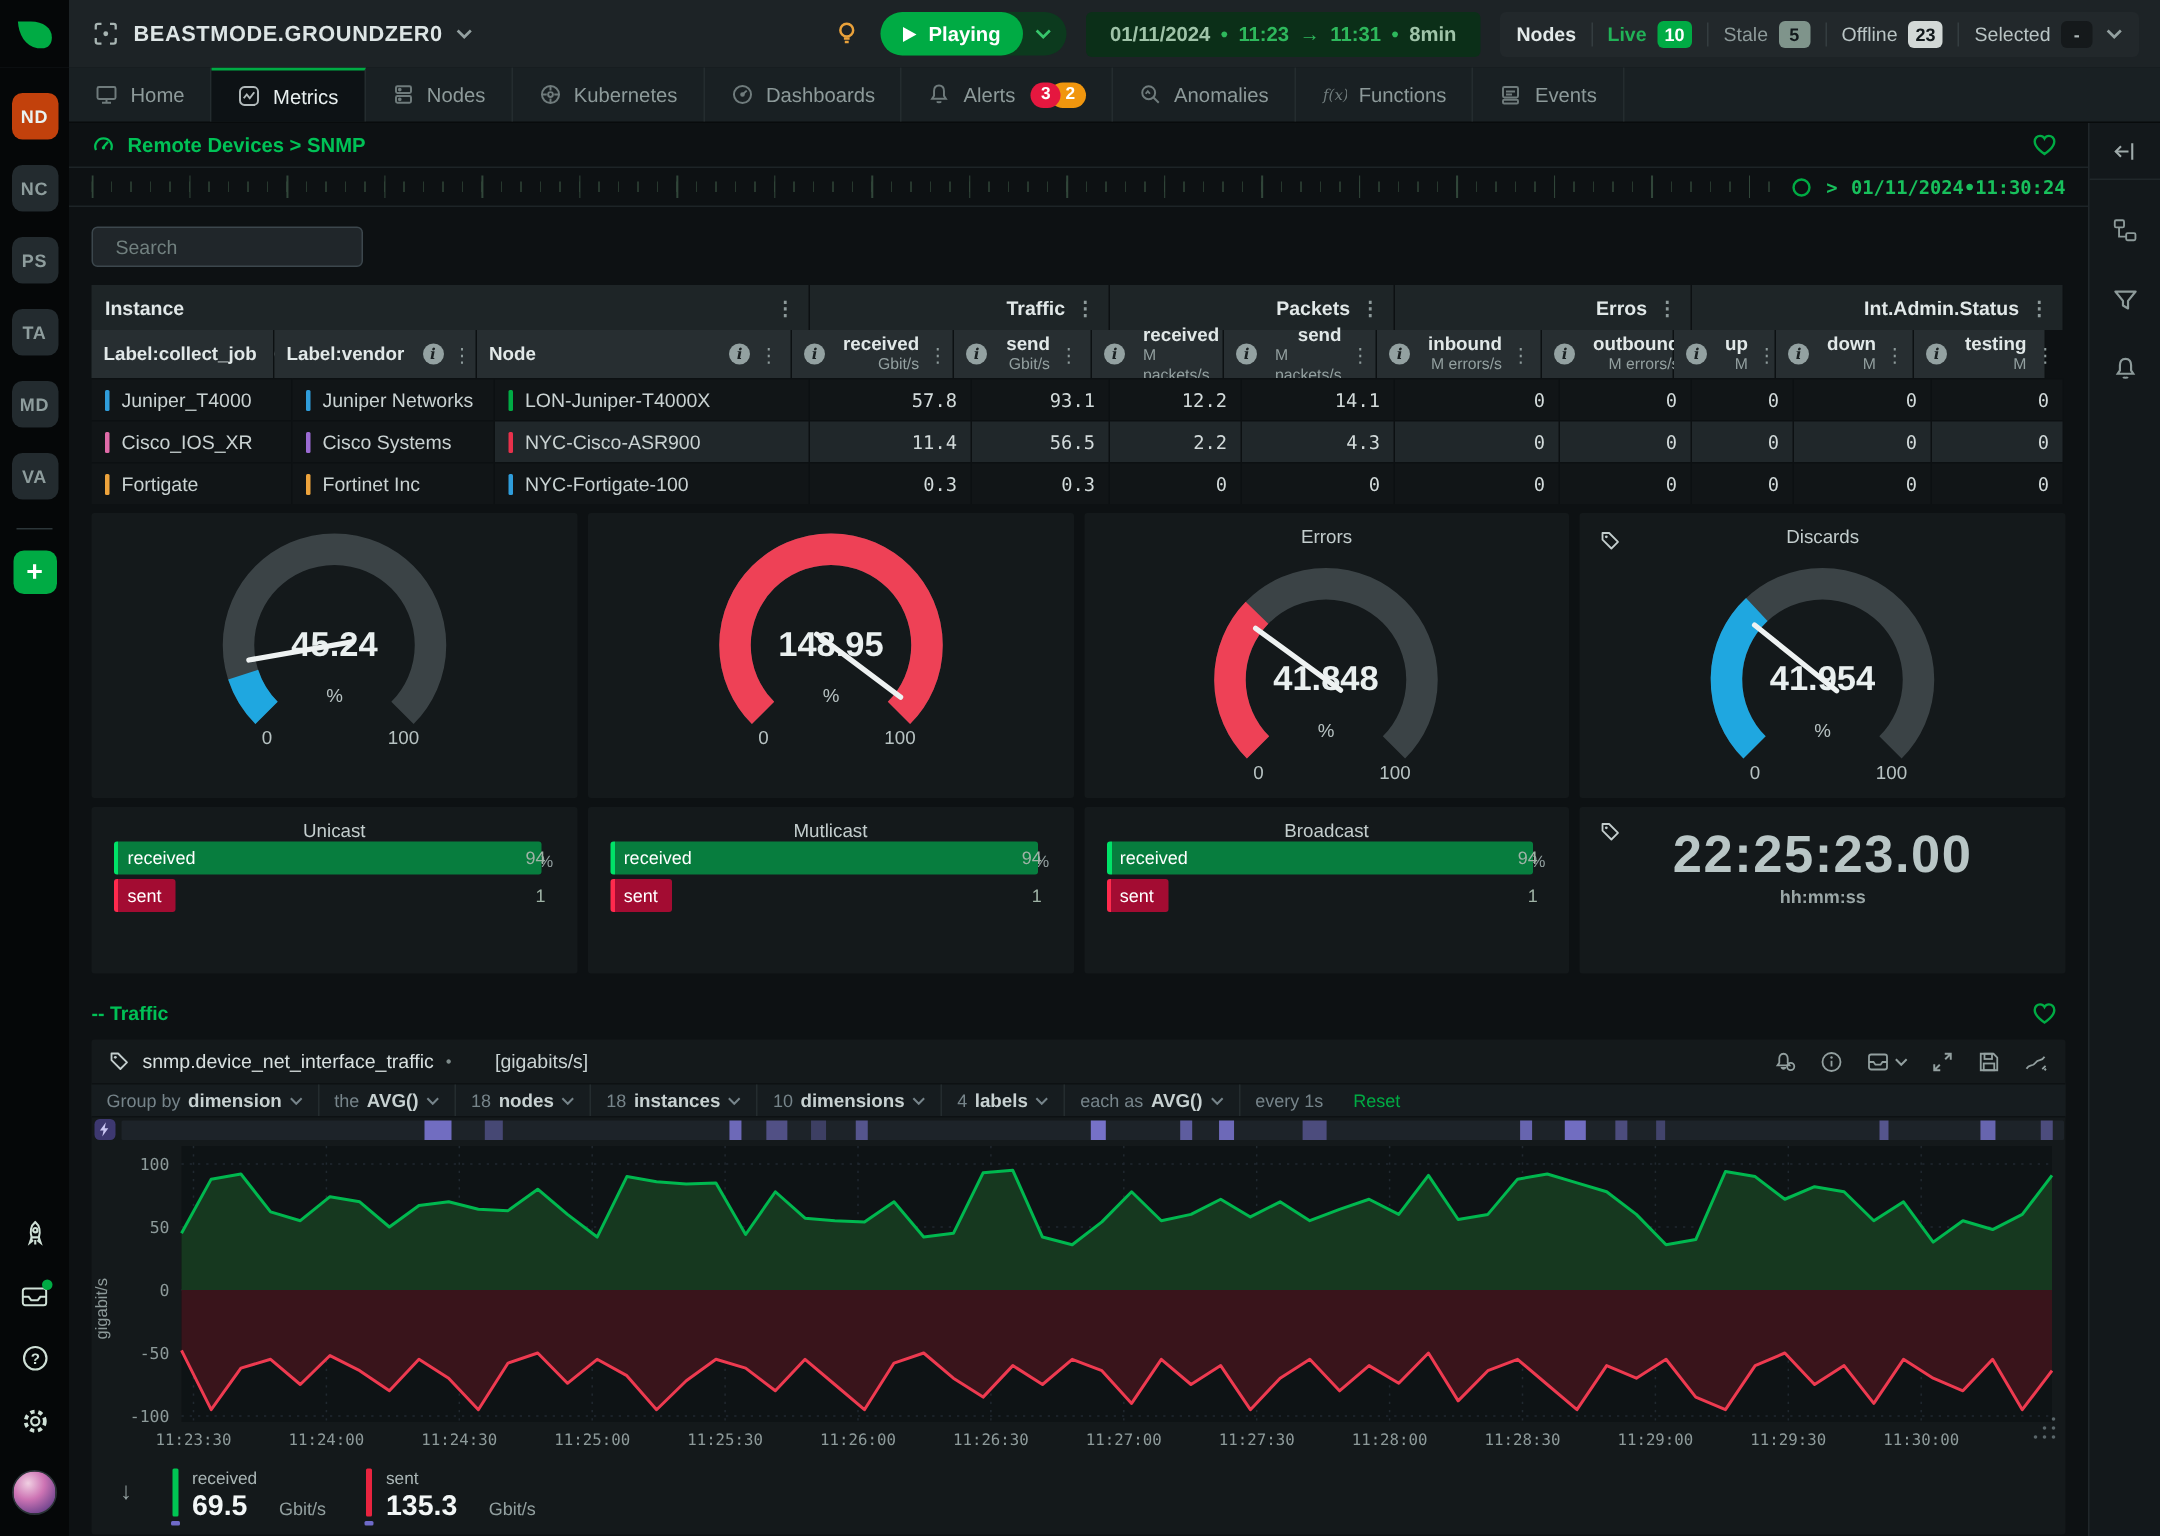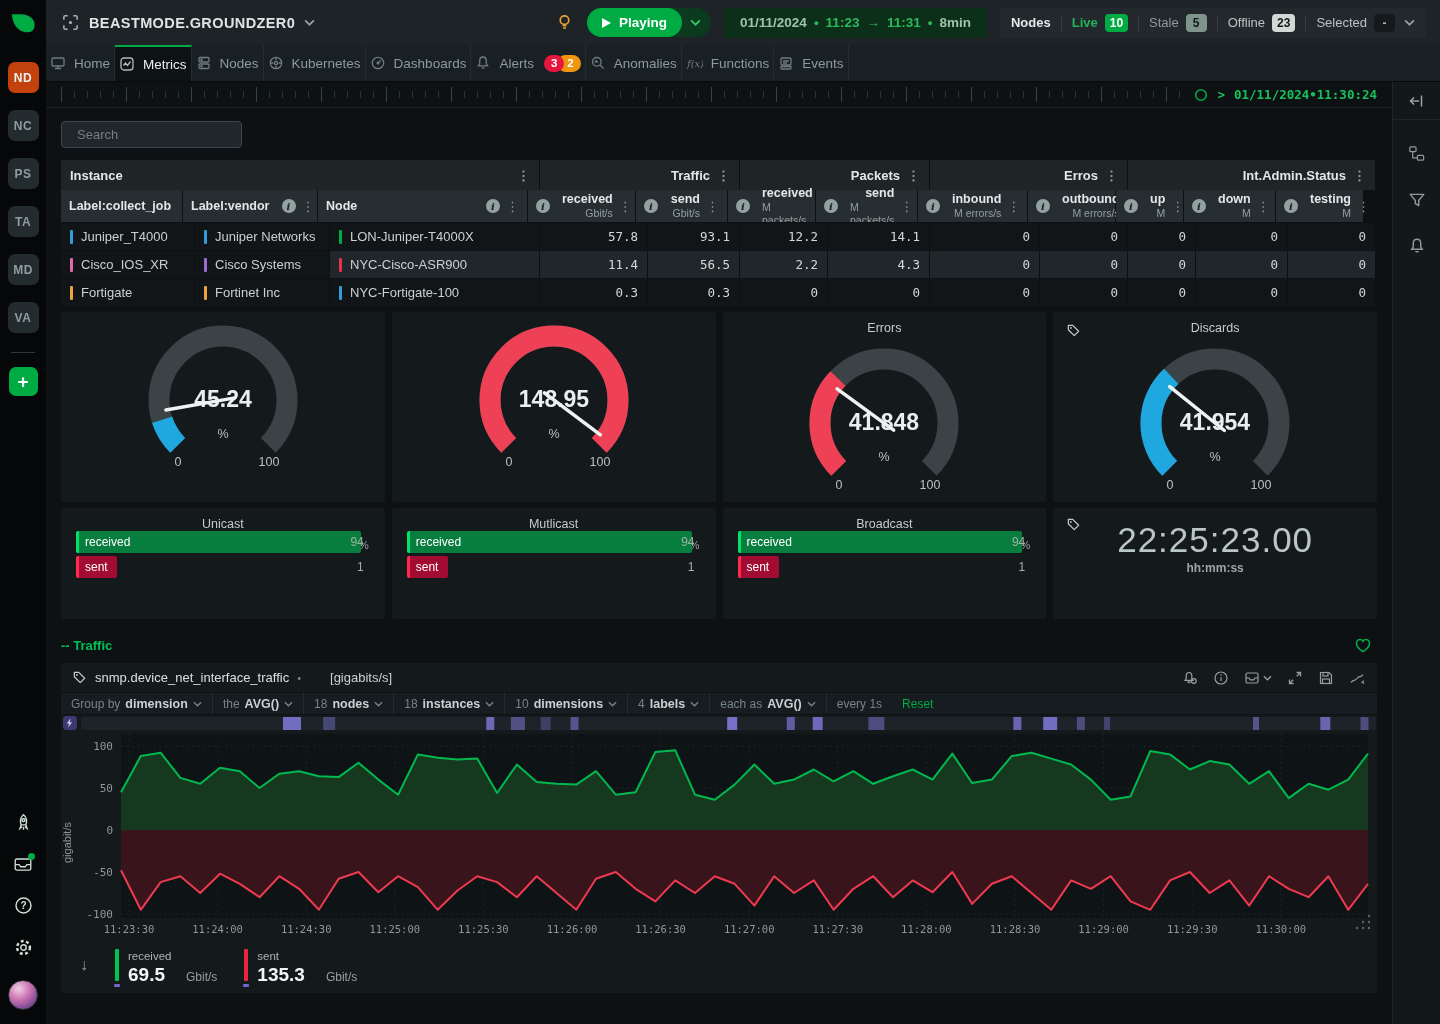--- a/index.html
+++ b/index.html
@@ -26,21 +26,21 @@
   .badge{min-width:21px;height:18px;border-radius:4px;display:inline-flex;align-items:center;justify-content:center;font-size:12px;font-weight:bold;padding:0 5px;margin-left:7px;}
   .badge.live{background:#00ab44;color:#fff;}
   .badge.stale{background:#7f948b;color:#11181b;}
   .badge.offline{background:#d2d8d6;color:#11181b;}
   .badge.selected{background:#15191b;color:#aeb8b8;}
   .lbl-live{color:#21b257;font-weight:bold;}
   .lbl-dim{color:#8d9a9a;}
 
   
   #tabbar{position:absolute;left:46px;top:45px;right:0;height:37px;background:#192023;display:flex;border-bottom:1px solid #080b0c;z-index:4;}
-  .tab{display:flex;align-items:center;gap:8px;padding:0 4px;font-size:13.5px;color:#8d9a9a;border-right:1px solid #242c2f;cursor:pointer;}
+  .tab{display:flex;align-items:center;gap:8px;padding:0 17px;font-size:13.5px;color:#8d9a9a;border-right:1px solid #242c2f;cursor:pointer;}
   .tab.active{background:#0d1215;color:#e9f0f0;border-top:2px solid #00ab44;}
   .tab .ticon{opacity:.85;}
   .alert-badges{display:flex;align-items:center;margin-left:2px;}
   .pill{height:17px;border-radius:9px;padding:0 7px;font-size:11.5px;font-weight:bold;color:#fff;display:flex;align-items:center;}
   .pill.crit{background:#e5173f;position:relative;z-index:2;}
   .pill.warn{background:#f0960e;margin-left:-7px;padding-left:10px;}
 
   
   #left-rail{position:absolute;left:0;top:45px;width:46px;bottom:0;background:#050708;display:flex;flex-direction:column;align-items:center;z-index:4;}
   .space-tile{width:31px;height:31px;border-radius:7px;background:#232b2f;color:#8e9d9d;display:flex;align-items:center;justify-content:center;font-size:12px;font-weight:bold;margin-top:17px;letter-spacing:.5px;cursor:pointer;}
@@ -97,21 +97,21 @@
   .tag-icon{position:absolute;left:13px;top:9px;}
   .bars-card{height:111px;}
   .pct-lab{position:absolute;right:16px;top:31px;font-size:11px;color:#93a0a0;}
   .bar-row{position:relative;height:22px;margin:0 15px 3px;}
   .bar-row:first-of-type{margin-top:47px;}
   .bar-fill{height:100%;border-radius:2px;display:flex;align-items:center;padding-left:9px;font-size:12px;color:#fff;}
   .bar-fill.green{background:linear-gradient(90deg,#00e268 0 3px,#077d3e 3px);}
   .bar-fill.red{background:linear-gradient(90deg,#ff2a4d 0 3px,#a30c32 3px);}
   .bar-val{position:absolute;right:6px;top:4px;font-size:12px;color:#9fb3a6;}
   .uptime-card{height:111px;}
-  .uptime-val{text-align:center;margin-top:12px;font-size:35px;font-weight:normal;color:#b9c6c6;letter-spacing:1px;}
+  .uptime-val{text-align:center;margin-top:12px;font-size:35px;font-weight:bold;color:#b9c6c6;letter-spacing:1px;}
   .uptime-unit{text-align:center;font-size:12px;font-weight:bold;color:#9aa6a6;margin-top:1px;}
 
   
   .section-row{display:flex;align-items:center;margin:16px 20px 0 15px;height:20px;}
   .section-title{color:#00c156;font-weight:bold;font-size:13px;}
 
   
   #chart-card{margin:8px 15px 0;height:330px;background:#14191b;border-radius:2px;display:flex;flex-direction:column;}
   .chart-head{height:29px;display:flex;align-items:center;padding:0 11px;gap:8px;font-size:13px;color:#c9d3d3;}
   .chart-ctx{color:#d8e0e0;}
@@ -334,20 +334,35 @@
         </svg>
       <svg width="18" height="18" viewBox="0 0 16 16" fill="none" stroke="#8d9a9a" stroke-width="1.3">
           <path d="M8 2 C5.7 2 4.7 3.8 4.7 5.7 L4.7 8.8 L3.4 10.8 L12.6 10.8 L11.3 8.8 L11.3 5.7 C11.3 3.8 10.3 2 8 2 Z"></path>
           <path d="M6.7 12.6 C7 13.4 9 13.4 9.3 12.6"></path>
         </svg>
     </div>
   </aside>
 
   <main id="main">
 
+    <div class="crumb-row">
+      <div class="crumb">
+        <svg width="16" height="16" viewBox="0 0 16 16" fill="none" stroke="#00c156" stroke-width="1.5">
+            <path d="M3 11 A5.5 5.5 0 1 1 13 11"></path>
+            <path d="M8 9 L11 5.5"></path>
+            <circle cx="8" cy="9.5" r="1.1" fill="#00c156" stroke="none"></circle>
+          </svg>
+        <span>Remote Devices &gt; SNMP</span>
+      </div>
+      <div class="row-right">
+        <svg width="18" height="17" viewBox="0 0 16 15" fill="none" stroke="#00ab44" stroke-width="1.4">
+            <path d="M8 13 C8 13 2.2 9.4 2.2 5.6 C2.2 3.6 3.7 2.2 5.4 2.2 C6.6 2.2 7.5 2.9 8 3.8 C8.5 2.9 9.4 2.2 10.6 2.2 C12.3 2.2 13.8 3.6 13.8 5.6 C13.8 9.4 8 13 8 13 Z"></path>
+          </svg>
+      </div>
+    </div>
 
     <div class="timeline-row">
       <div class="ruler"></div>
       <div class="tl-mark mono">
         <svg width="14" height="14" viewBox="0 0 14 14">
             <circle cx="7" cy="7" r="5.3" fill="none" stroke="#00ab44" stroke-width="1.6"></circle>
           </svg>
         <span>&gt;</span>
         <span>01/11/2024•11:30:24</span>
       </div>

